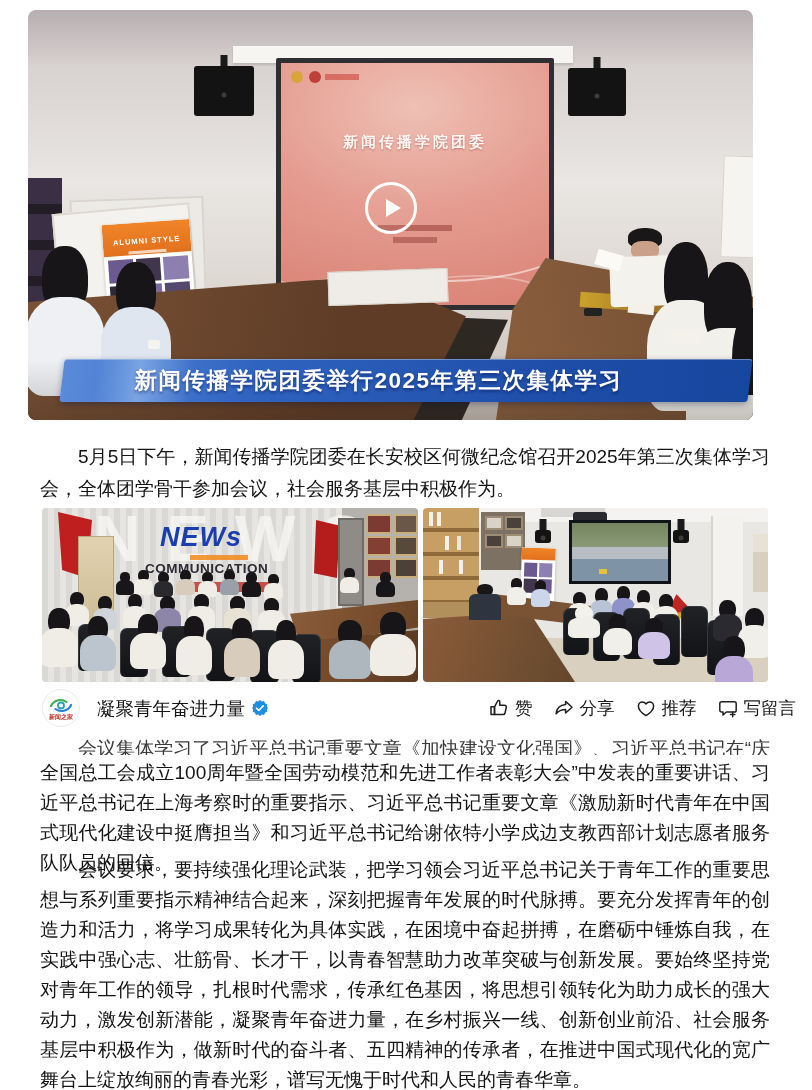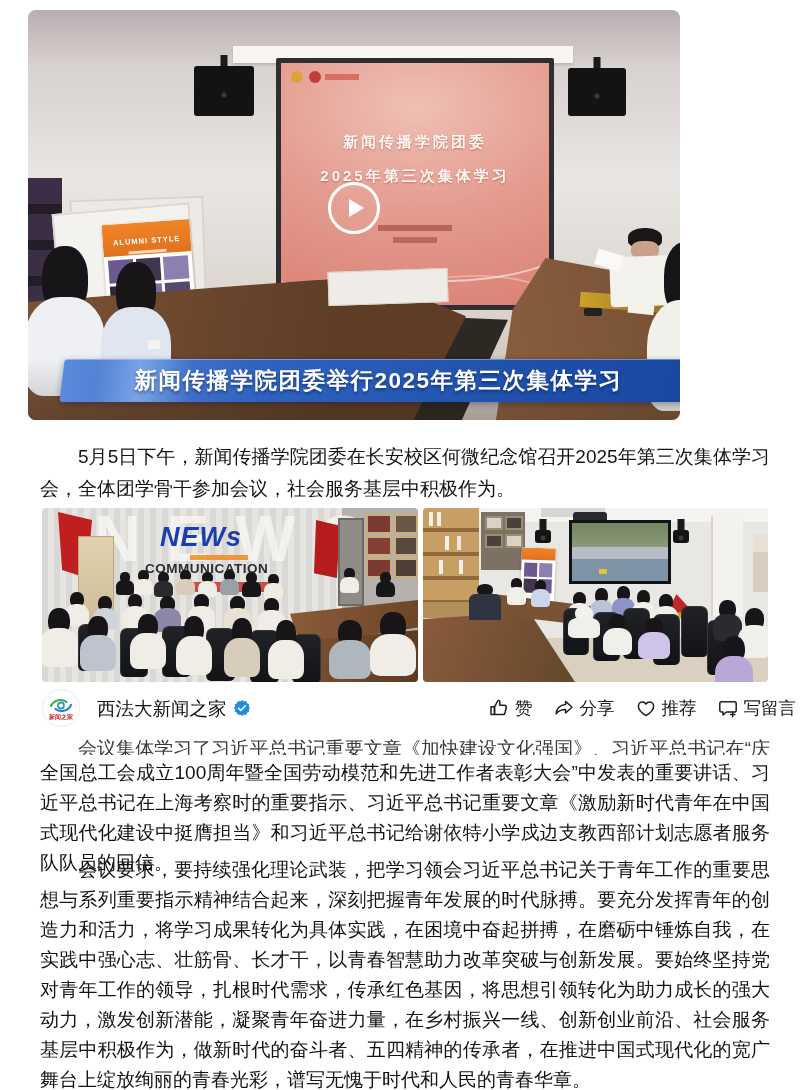--- a/index.html
+++ b/index.html
@@ -1,21 +1,21 @@
 <!DOCTYPE html>
 <html><head>
 <meta charset="utf-8">
 <style>
   html,body{margin:0;padding:0;background:#fff;}
   .page{position:relative;width:812px;height:1090px;background:#fff;overflow:hidden;
         font-family:"Liberation Sans","DejaVu Sans",sans-serif;color:#111;}
   .abs{position:absolute;display:block;}
 
   
-  .video{position:absolute;left:28px;top:10px;width:652px;height:410px;border-radius:8px;overflow:hidden;
+  .video{position:absolute;left:28px;top:10px;width:725px;height:410px;border-radius:8px;overflow:hidden;
          background:linear-gradient(#b7aeb1 0%,#d8d2d0 14%,#e9e6e3 42%,#ddd7d1 68%,#c9c1b8 100%);cursor:pointer;}
   .spk{background:#131313;border-radius:3px;}
   .spk::before{content:"";position:absolute;top:-11px;left:50%;width:7px;height:11px;background:#1a1a1a;transform:translateX(-50%);}
   .spk::after{content:"";position:absolute;left:50%;top:58%;width:5px;height:5px;border-radius:50%;background:#3c3c3c;transform:translate(-50%,-50%);}
   .screen{position:absolute;left:248px;top:48px;width:278px;height:252px;background:#2f2e33;border-radius:2px;padding:5px;box-sizing:border-box;}
   .screen-in{position:relative;width:100%;height:100%;overflow:hidden;
         background:radial-gradient(130% 95% at 50% 18%,#efc0b5 0%,#e59c90 45%,#d87f72 100%);}
   .slide-line{position:absolute;width:100%;text-align:center;color:#fff7f3;font-weight:bold;letter-spacing:3px;
         text-shadow:0 1px 2px rgba(130,30,25,.4);}
   .playbtn{position:absolute;left:calc(50% - 26px);top:172px;width:52px;height:52px;border:3px solid #fff;border-radius:50%;
@@ -82,21 +82,20 @@
 
     <i class="abs" style="left:205px;top:36px;width:340px;height:17px;background:#f7f5f2;box-shadow:0 2px 2px rgba(0,0,0,.12);"></i>
     <i class="abs spk" style="left:166px;top:56px;width:60px;height:50px;"></i>
     <i class="abs spk" style="left:540px;top:58px;width:58px;height:48px;"></i>
 
     <div class="screen">
       <div class="screen-in">
         <i class="abs" style="left:10px;top:8px;width:12px;height:12px;border-radius:50%;background:#d9a43a;box-shadow:18px 0 0 #c04038;"></i>
         <i class="abs" style="left:44px;top:11px;width:34px;height:6px;background:rgba(200,60,50,.55);"></i>
         <div class="slide-line" style="top:70px;font-size:15px;">新闻传播学院团委</div>
-        <div class="slide-line" style="top:104px;font-size:15px;">2025年第三次集体学习</div>
         <i class="abs" style="left:50%;top:162px;width:74px;height:6px;transform:translateX(-50%);background:rgba(130,40,35,.45);"></i>
         <i class="abs" style="left:50%;top:174px;width:44px;height:6px;transform:translateX(-50%);background:rgba(130,40,35,.4);"></i>
         <svg style="position:absolute;left:0;bottom:0;" width="268" height="70" viewBox="0 0 268 70">
           <path d="M-5 60 C 60 20, 160 70, 270 28" fill="none" stroke="rgba(255,255,255,.55)" stroke-width="2"></path>
           <path d="M-5 45 C 80 75, 180 15, 270 55" fill="none" stroke="rgba(255,255,255,.35)" stroke-width="1.5"></path>
         </svg>
       </div>
     </div>
 
     <i class="abs" style="left:0;top:168px;width:34px;height:252px;background:repeating-linear-gradient(180deg,#3a2f45 0 26px,#231d28 26px 36px);"></i>
@@ -274,21 +273,21 @@
 
   <div class="pubrow">
     <div class="avatar">
       <svg width="26" height="17" viewBox="0 0 26 17">
         <path d="M3 9 C6 2.5, 14 1.5, 18.5 5" fill="none" stroke="#3fae4e" stroke-width="2.2" stroke-linecap="round"></path>
         <path d="M23 8 C20 14.5, 12 15.5, 7.5 12" fill="none" stroke="#2b7fd4" stroke-width="2.2" stroke-linecap="round"></path>
         <circle cx="13" cy="8.5" r="3" fill="none" stroke="#27a0b4" stroke-width="1.8"></circle>
       </svg>
       <span class="avatar-label">新闻之家</span>
     </div>
-    <span class="pubname">西法大新闻之家</span>
+    <span class="pubname">凝聚青年奋进力量</span>
     <span class="vbadge">
       <svg width="16" height="16" viewBox="0 0 16 16">
         <path d="M8 0l1.8 1.5 2.3-.4.9 2.2 2.2.9-.4 2.3L16 8l-1.2 1.5.4 2.3-2.2.9-.9 2.2-2.3-.4L8 16l-1.8-1.5-2.3.4-.9-2.2-2.2-.9.4-2.3L0 8l1.2-1.5-.4-2.3 2.2-.9.9-2.2 2.3.4z" fill="#1e8fe0"></path>
         <path d="M4.5 8.2l2.3 2.3 4.4-4.6" fill="none" stroke="#fff" stroke-width="1.6" stroke-linecap="round" stroke-linejoin="round"></path>
       </svg>
     </span>
     <span class="spacer"></span>
     <div class="actions">
       <div class="act">
         <svg width="22" height="22" viewBox="0 0 22 22" fill="none" stroke="#1f1f1f" stroke-width="1.5" stroke-linejoin="round">

